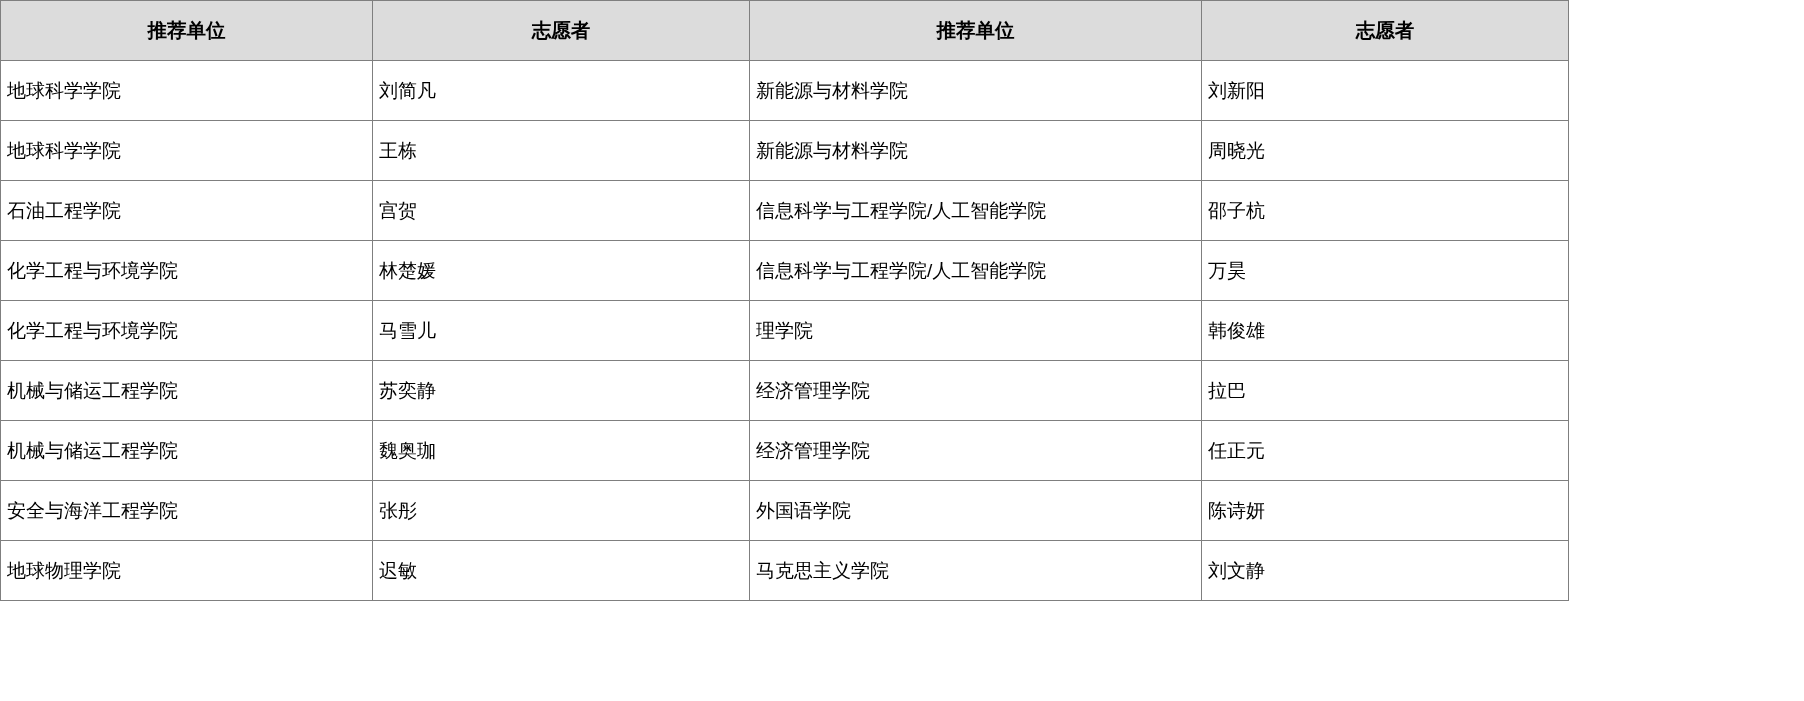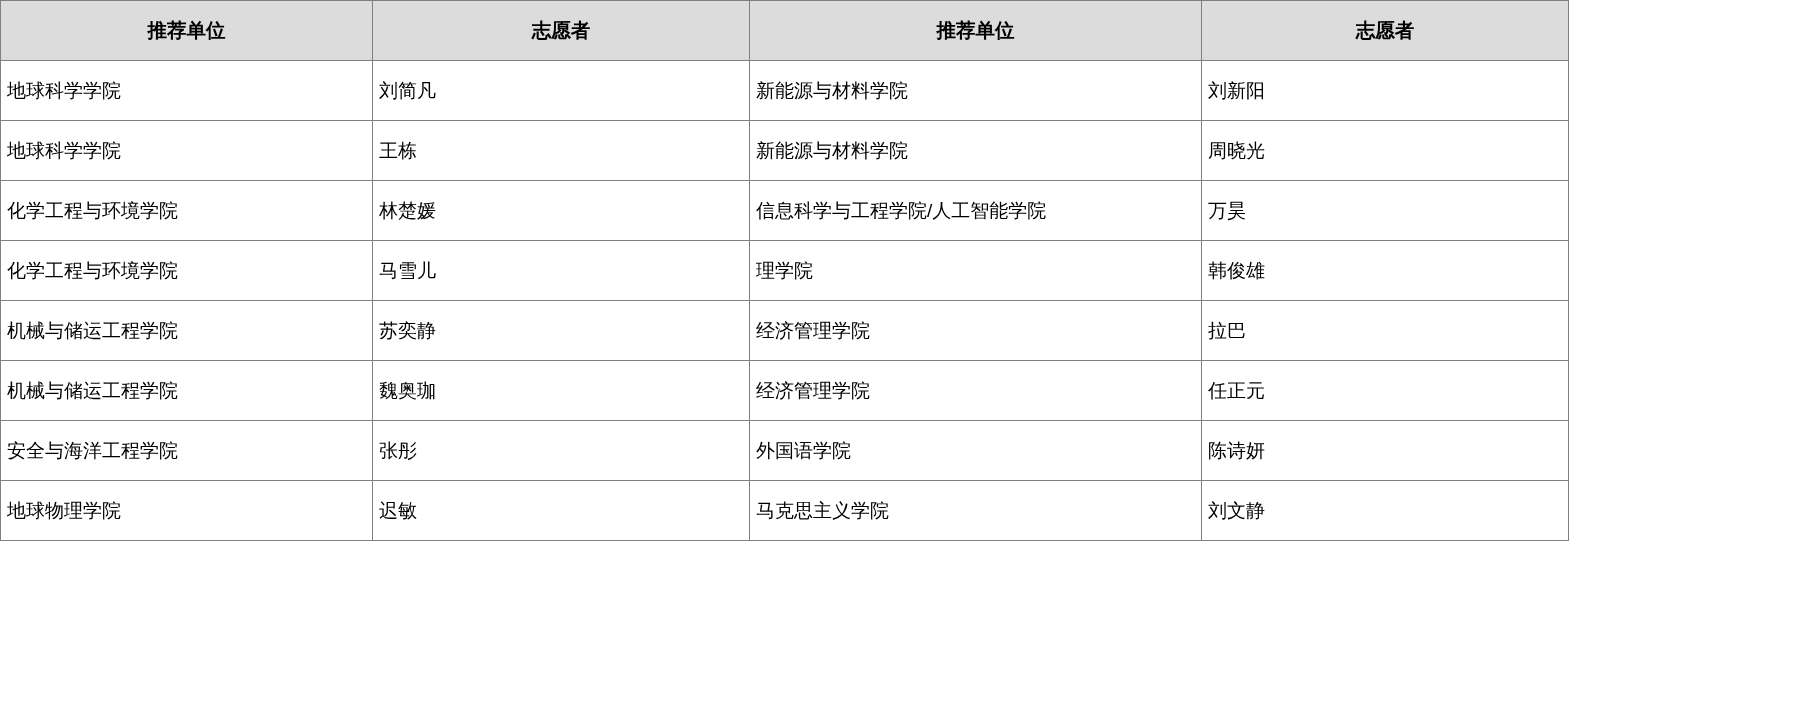--- a/index.html
+++ b/index.html
@@ -72,20 +72,26 @@
         <td>新能源与材料学院</td>
         <td>刘新阳</td>
       </tr>
       <tr>
         <td>地球科学学院</td>
         <td>王栋</td>
         <td>新能源与材料学院</td>
         <td>周晓光</td>
       </tr>
       <tr>
+        <td>石油工程学院</td>
+        <td>宫贺</td>
+        <td>信息科学与工程学院/人工智能学院</td>
+        <td>邵子杭</td>
+      </tr>
+      <tr>
         <td>化学工程与环境学院</td>
         <td>林楚媛</td>
         <td>信息科学与工程学院/人工智能学院</td>
         <td>万昊</td>
       </tr>
       <tr>
         <td>化学工程与环境学院</td>
         <td>马雪儿</td>
         <td>理学院</td>
         <td>韩俊雄</td>

